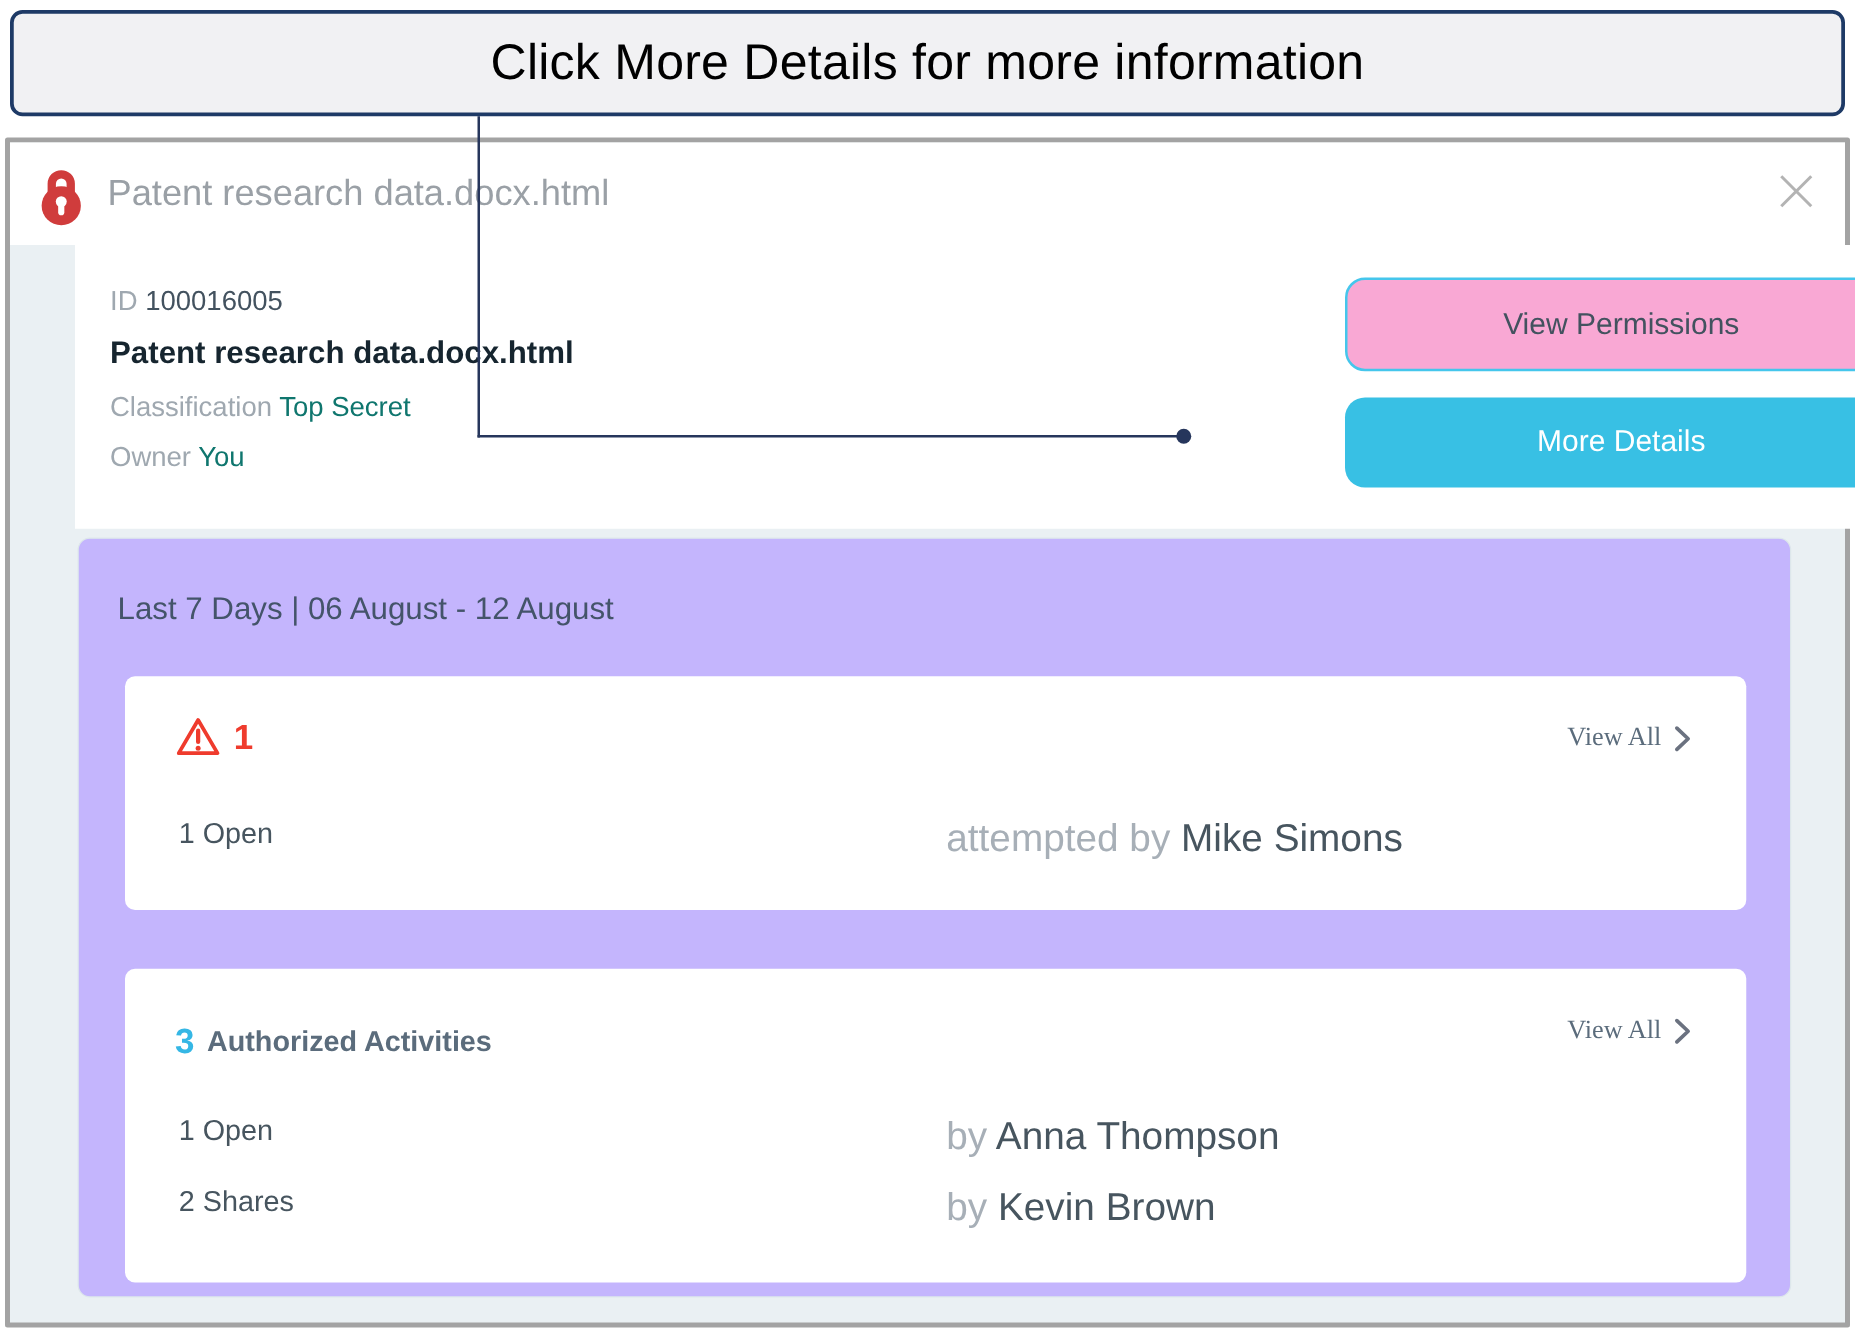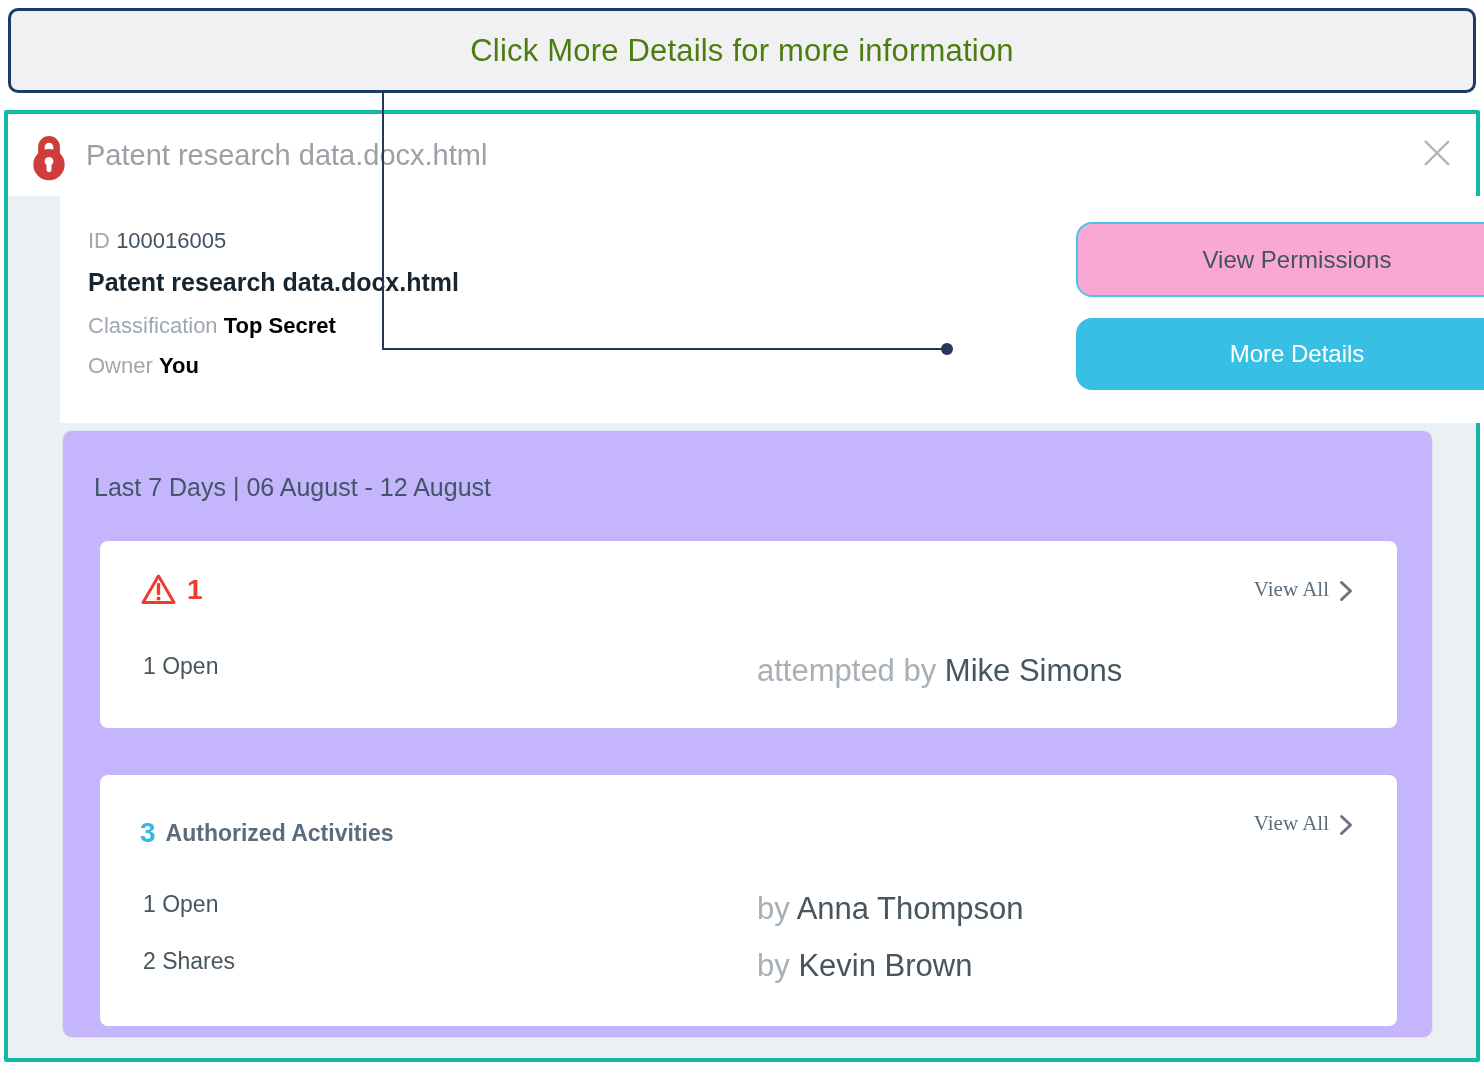--- a/index.html
+++ b/index.html
@@ -10,31 +10,31 @@
     font-family:"Liberation Sans", sans-serif;
     overflow:hidden;
   }
 
   
   .callout {
     position:absolute; left:8px; top:8px; width:1468px; height:85px;
     background:#f1f1f3; border:3px solid #1e3a66; border-radius:10px;
     display:flex; align-items:center; justify-content:center;
   }
-  .callout-text { font-size:31px; color:#4d7c0f; letter-spacing:0.2px; }
+  .callout-text { font-size:40px; color:#000000; letter-spacing:0.2px; }
 
   
   .conn-v { position:absolute; left:382px; top:93px; width:2px; height:257px; background:#26365c; z-index:30; }
   .conn-h { position:absolute; left:382px; top:348px; width:562px; height:2px; background:#26365c; z-index:30; }
   .conn-dot { position:absolute; left:941px; top:343px; width:12px; height:12px; border-radius:50%; background:#26365c; z-index:30; }
 
   
   .modal {
     position:absolute; left:4px; top:110px; width:1476px; height:952px;
-    border:4px solid #14b8a6; background:#eaf0f3; border-radius:2px;
+    border:4px solid #a3a3a3; background:#eaf0f3; border-radius:2px;
   }
   .titlebar {
     position:relative; height:82px; background:#ffffff;
     display:flex; align-items:center; padding-left:22px;
   }
   .lock-icon { width:38px; height:48px; margin-top:4px; }
   .modal-title { margin-left:18px; font-size:29px; color:#9aa0a6; }
   .close-btn {
     position:absolute; right:22px; top:22px; width:34px; height:34px;
     background:transparent; border:none; cursor:pointer; padding:0;
@@ -46,21 +46,21 @@
   .info-panel {
     position:absolute; left:52px; top:0; width:1480px; height:227px; background:#ffffff;
   }
   .meta { position:absolute; left:28px; top:30px; }
   .line { font-size:22px; color:#9fa8b0; }
   .line .val { color:#43525f; }
   .id-line { margin-top:2px; }
   .file-name { font-size:25px; font-weight:700; color:#16252f; margin-top:14px; }
   .class-line { margin-top:16px; }
   .owner-line { margin-top:14px; }
-  .line .val-strong { color:#000000; font-weight:700; }
+  .line .val-strong { color:#0f766e; font-weight:400; }
 
   .btn-col { position:absolute; right:22px; top:26px; width:442px; }
   .btn {
     display:flex; align-items:center; justify-content:center;
     width:100%; font-family:"Liberation Sans", sans-serif; cursor:pointer;
   }
   .btn-outline {
     height:75px; background:#f9a8d4; border:2px solid #45c6ec; border-radius:16px;
     font-size:24px; color:#43525f;
   }

